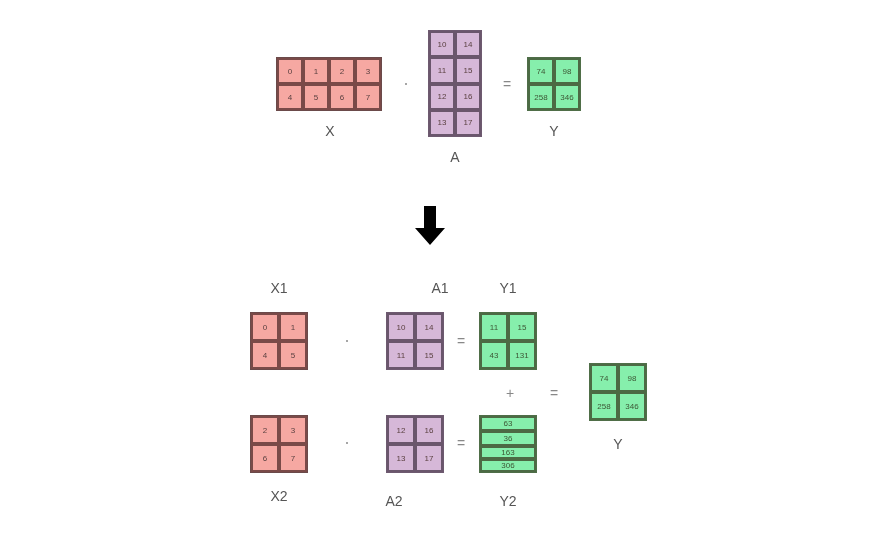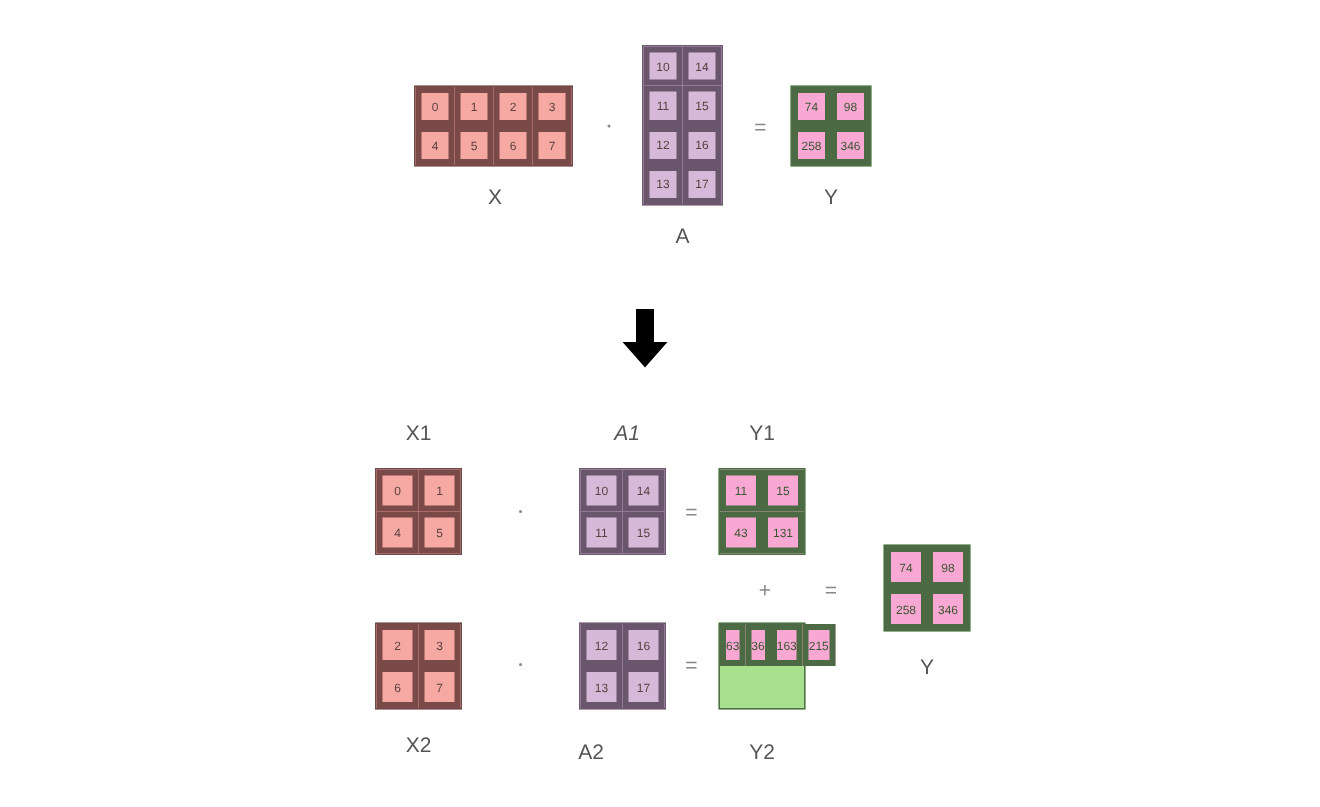--- a/index.html
+++ b/index.html
@@ -4,28 +4,28 @@
 <style>
   html, body { margin:0; padding:0; }
   body {
     width:880px; height:538px; background:#ffffff; position:relative; overflow:hidden;
     font-family:"Liberation Sans", sans-serif;
   }
   .matrix { position:absolute; display:grid; border:1.5px solid #6b4a4a; box-sizing:border-box; }
   .matrix .cell {
     display:flex; align-items:center; justify-content:center;
     font-family:"Liberation Sans", sans-serif; font-size:8px; color:#5a4040;
-    border:4px solid #0f172a; box-sizing:border-box;
+    border:2px solid #0f172a; box-sizing:border-box;
   }
   .red { background:#f6a8a2; }
   .red .cell { background:#f6a8a2; border-color:#7a4a48; }
   .purple { background:#d6b8d8; border-color:#6e5a70; }
   .purple .cell { background:#d6b8d8; border-color:#6a566c; }
   .green { background:#a8e08e; border-color:#4f6e48; }
-  .green .cell { background:#f9a8d4; border-color:#4c6a44; color:#3c5634; }
+  .green .cell { background:#86efac; border-color:#4c6a44; color:#3c5634; }
   .label {
     position:absolute; font-size:14px; color:#555; transform:translate(-50%,-50%);
     font-family:"Liberation Sans", sans-serif;
   }
   .op {
     position:absolute; font-size:14px; color:#888; transform:translate(-50%,-50%);
     font-family:"Liberation Sans", sans-serif;
   }
   .dot {
     position:absolute; width:2px; height:2px; background:#888; border-radius:50%;
@@ -70,21 +70,21 @@
   <div class="cell">258</div>
   <div class="cell">346</div>
 </div>
 <div class="label" style="left:554px;top:131px;">Y</div>
 
 <svg class="arrow" style="left:414px;top:206px;" width="32" height="40" viewBox="0 0 32 40">
   <polygon points="10,0 22,0 22,22 31,22 16,39 1,22 10,22" fill="#000"></polygon>
 </svg>
 
 <div class="label" style="left:279px;top:288px;">X1</div>
-<div class="label" style="left:418px;top:288px;font-style:italic;">A1</div>
+<div class="label" style="left:440px;top:288px;">A1</div>
 <div class="label" style="left:508px;top:288px;">Y1</div>
 
 <div class="matrix red" style="left:250px;top:312px;width:58px;height:58px;grid-template-columns:repeat(2,1fr);grid-template-rows:repeat(2,1fr);">
   <div class="cell">0</div>
   <div class="cell">1</div>
   <div class="cell">4</div>
   <div class="cell">5</div>
 </div>
 
 <div class="dot" style="left:347px;top:341px;"></div>
@@ -127,22 +127,22 @@
 
 <div class="matrix purple" style="left:386px;top:415px;width:58px;height:58px;grid-template-columns:repeat(2,1fr);grid-template-rows:repeat(2,1fr);">
   <div class="cell">12</div>
   <div class="cell">16</div>
   <div class="cell">13</div>
   <div class="cell">17</div>
 </div>
 
 <div class="op" style="left:461px;top:443px;">=</div>
 
-<div class="matrix green" style="left:479px;top:415px;width:58px;height:58px;grid-template-columns:repeat(4,1fr);grid-template-rows:repeat(2,1fr);">
+<div class="matrix green" style="left:479px;top:415px;width:58px;height:58px;grid-template-columns:repeat(1,1fr);grid-template-rows:repeat(2,1fr);">
   <div class="cell">63</div>
   <div class="cell">36</div>
   <div class="cell">163</div>
-  <div class="cell">215</div>
+  <div class="cell">306</div>
 </div>
 
 <div class="label" style="left:279px;top:496px;">X2</div>
 <div class="label" style="left:394px;top:501px;">A2</div>
 <div class="label" style="left:508px;top:501px;">Y2</div>
 
 </body></html>

